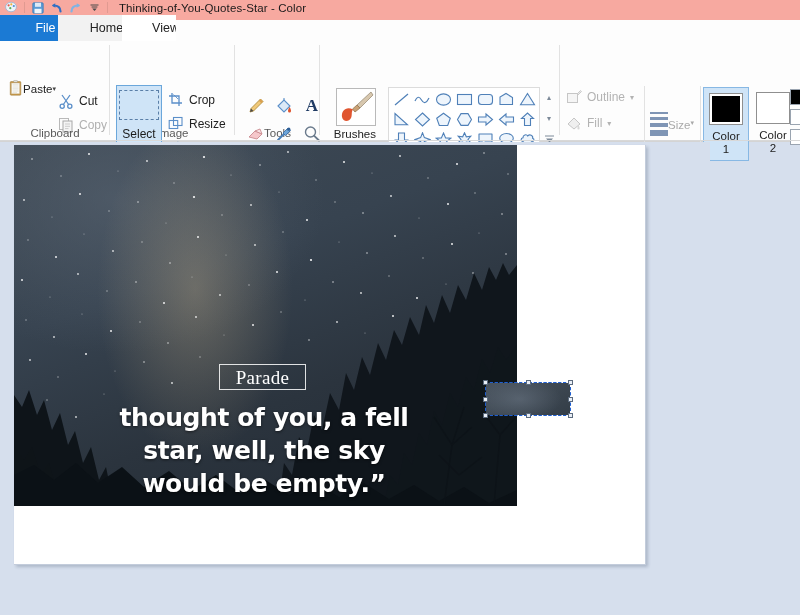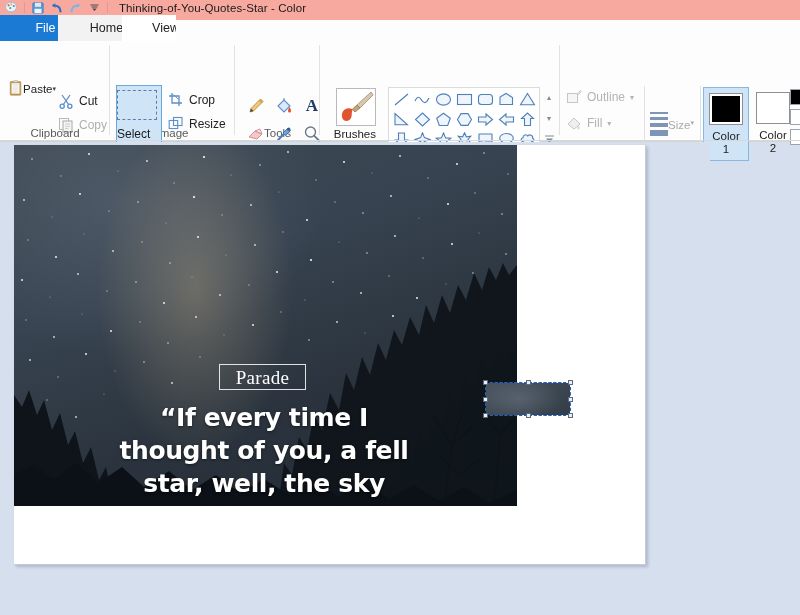--- a/index.html
+++ b/index.html
@@ -81,21 +81,21 @@
   .cmd {
     position: absolute; display: flex; align-items: center; gap: 5px;
     font-size: 12px; color: #222; cursor: pointer; height: 22px;
   }
   .cmd.disabled { color: #b0b0b0; }
 
   
   .select-btn {
     position: absolute; left: 116px; top: 44px; width: 46px; height: 74px;
     background: #cfe4f7; border: 1px solid #6ba7db;
-    display: flex; flex-direction: column; align-items: flex-start; cursor: pointer;
+    display: flex; flex-direction: column; align-items: center; cursor: pointer;
   }
   .select-icon-box {
     width: 40px; height: 30px; margin-top: 4px;
     border: 1px dashed #5a7fa8;
   }
   .select-label { font-size: 12px; color: #1a1a1a; margin-top: 7px; }
 
   
   .tool-cell {
     position: absolute; width: 26px; height: 26px;
@@ -738,21 +738,20 @@
               <path d="M480 361 L486 290 M486 290 L468 266 M486 290 L502 272"></path>
             </g>
           </svg>
         </div>
 
         <div class="parade-logo">
           <span class="parade-text">Parade</span>
         </div>
 
         <div class="quote">
-          <div>“If every time I</div>
           <div>thought of you, a fell</div>
           <div>star, well, the sky</div>
           <div>would be empty.”</div>
         </div>
 
       </div>
 
       <div class="floatsel">
         <div class="fs-border"></div>
         <div class="handle" style="left:-3px; top:-3px;"></div>

